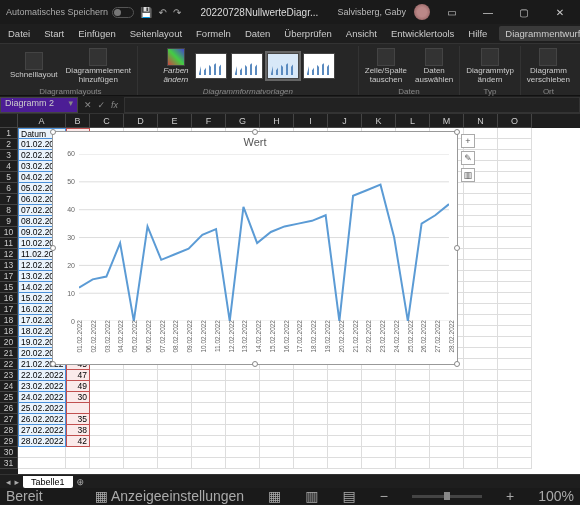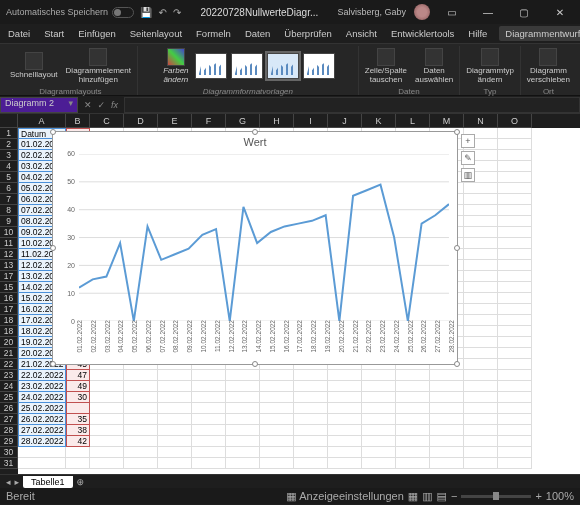--- a/index.html
+++ b/index.html
@@ -54,21 +54,21 @@
   .chart { position: absolute; top: 3px; left: 0; width: 406px; height: 234px; background: #fff; border: 1px solid #999; }
   .handle { position: absolute; width: 6px; height: 6px; background: #fff; border: 1px solid #888; border-radius: 50%; }
   .ctitle { text-align: center; font-size: 11px; color: #555; padding: 4px 0 0; }
   .plot { position: absolute; top: 22px; left: 26px; right: 8px; bottom: 44px; }
   .sidebtns { position: absolute; right: -18px; top: 2px; display: flex; flex-direction: column; gap: 3px; }
   .sidebtn { width: 14px; height: 14px; background: #fff; border: 1px solid #aaa; display: flex; align-items: center; justify-content: center; font-size: 9px; color: #555; }
 
   
   .sheettabs { height: 14px; background: #1e1e1e; display: flex; align-items: center; gap: 4px; padding: 0 6px; font-size: 9px; color: #aaa; border-top: 1px solid #333; }
   .stab { background: #fff; color: #000; padding: 0 8px; height: 12px; display: flex; align-items: center; border-radius: 0 0 2px 2px; }
-  .status { height: 16px; background: #1a1a1a; display: flex; align-items: center; padding: 0 6px; font-size: 11px; color: #aaa; gap: 4px; }
+  .status { height: 16px; background: #1a1a1a; display: flex; align-items: center; padding: 0 6px; font-size: 14px; color: #aaa; gap: 24px; }
   .status .spacer { flex: 1; }
   .zoomslider { width: 70px; height: 3px; background: #444; position: relative; }
   .zoomslider::after { content: ""; position: absolute; width: 6px; height: 8px; background: #888; top: -3px; left: 32px; }
 </style>
 </head>
 <body>
 
 <div class="titlebar">
   <div class="left">
     <div class="autosave">

